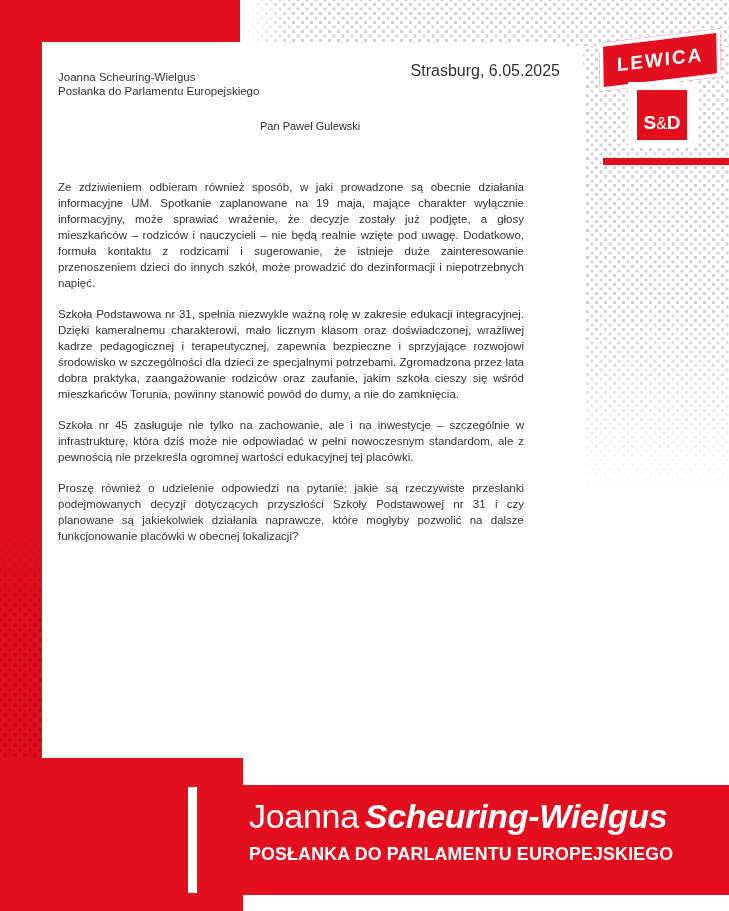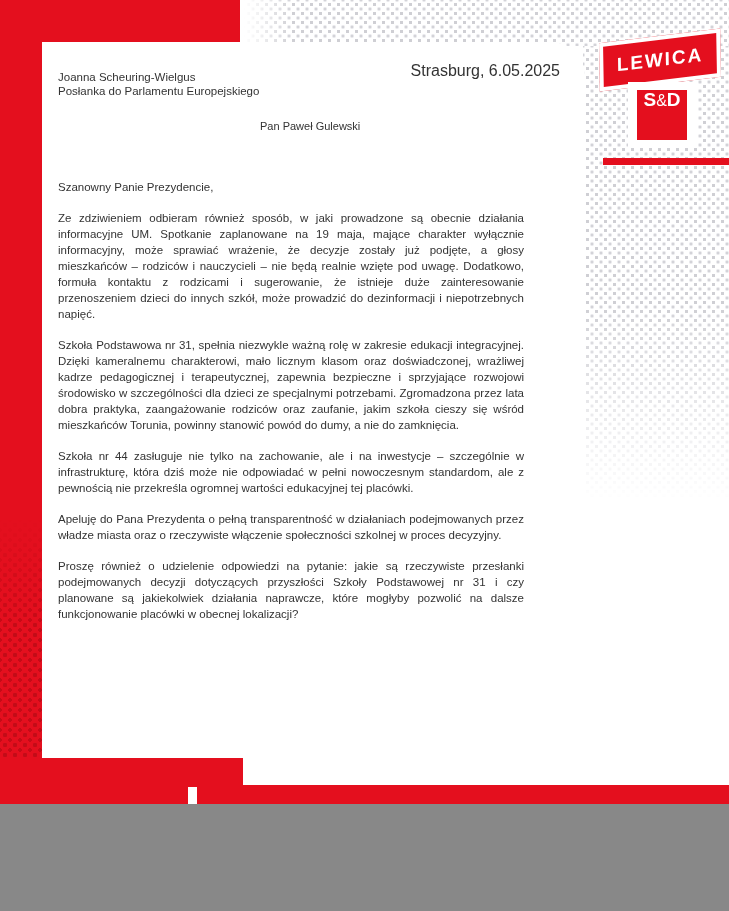--- a/index.html
+++ b/index.html
@@ -4,21 +4,21 @@
 <style>
   :root{
     --red:#e40f1e;
     --red-dot:#c30c18;
     --gray-dot:#cfcfd4;
     --text:#333333;
   }
   *{margin:0;padding:0;box-sizing:border-box;}
   html,body{background:#888;}
   .canvas{
-    position:relative;width:729px;height:804px;background:#ffffff;overflow:hidden;
+    position:relative;width:729px;height:911px;background:#ffffff;overflow:hidden;
     font-family:"Liberation Sans","DejaVu Sans",sans-serif;color:var(--text);
     margin:0 auto;
   }
 
   
   .dots-gray{
     position:absolute;
     background-image:
       radial-gradient(circle,var(--gray-dot) 1.6px,transparent 1.95px),
       radial-gradient(circle,var(--gray-dot) 1.3px,transparent 1.65px);
@@ -65,21 +65,21 @@
   .lewica-wrap{
     position:absolute;left:599px;top:36px;width:122px;height:48px;
     transform:rotate(-7deg) skewX(-6deg);
     background:var(--red);border:4px solid #fff;
     display:flex;align-items:center;justify-content:center;
   }
   .lewica-text{color:#fff;font-weight:800;font-size:19px;letter-spacing:2px;}
   .sd-backing{position:absolute;left:628px;top:82px;width:69px;height:66px;background:#fff;}
   .sd-box{
     position:absolute;left:637px;top:90px;width:50px;height:50px;background:var(--red);
-    display:flex;justify-content:center;padding-bottom:18px;
+    display:flex;align-items:flex-end;justify-content:center;padding-bottom:8px;
   }
   .sd-text{color:#fff;font-weight:700;font-size:19px;line-height:1;}
   .sd-text .amp{font-weight:400;font-size:16px;}
   .logo-underline{position:absolute;left:603px;top:158px;width:126px;height:7px;background:var(--red);}
 
   
   .footer-block{position:absolute;left:0;top:758px;width:243px;height:153px;background:var(--red);}
   .footer-banner{
     position:absolute;left:243px;top:785px;width:486px;height:110px;background:var(--red);
     padding:11px 0 0 6px;
@@ -119,25 +119,23 @@
   <div class="lewica-wrap">
     <span class="lewica-text">LEWICA</span>
   </div>
   <div class="sd-backing"></div>
   <div class="sd-box">
     <span class="sd-text"><span>S</span><span class="amp">&amp;</span><span>D</span></span>
   </div>
   <div class="logo-underline"></div>
 
   <div class="body-text">
-    <p class="salutation">Szanowny Panie Prezydencie,</p>
     <p>Ze zdziwieniem odbieram również sposób, w jaki prowadzone są obecnie działania informacyjne UM. Spotkanie zaplanowane na 19 maja, mające charakter wyłącznie informacyjny, może sprawiać wrażenie, że decyzje zostały już podjęte, a głosy mieszkańców – rodziców i nauczycieli – nie będą realnie wzięte pod uwagę. Dodatkowo, formuła kontaktu z rodzicami i sugerowanie, że istnieje duże zainteresowanie przenoszeniem dzieci do innych szkół, może prowadzić do dezinformacji i niepotrzebnych napięć.</p>
     <p>Szkoła Podstawowa nr 31, spełnia niezwykle ważną rolę w zakresie edukacji integracyjnej. Dzięki kameralnemu charakterowi, mało licznym klasom oraz doświadczonej, wrażliwej kadrze pedagogicznej i terapeutycznej, zapewnia bezpieczne i sprzyjające rozwojowi środowisko w szczególności dla dzieci ze specjalnymi potrzebami. Zgromadzona przez lata dobra praktyka, zaangażowanie rodziców oraz zaufanie, jakim szkoła cieszy się wśród mieszkańców Torunia, powinny stanowić powód do dumy, a nie do zamknięcia.</p>
-    <p>Szkoła nr 44 zasługuje nie tylko na zachowanie, ale i na inwestycje – szczególnie w infrastrukturę, która dziś może nie odpowiadać w pełni nowoczesnym standardom, ale z pewnością nie przekreśla ogromnej wartości edukacyjnej tej placówki.</p>
-    <p>Apeluję do Pana Prezydenta o pełną transparentność w działaniach podejmowanych przez władze miasta oraz o rzeczywiste włączenie społeczności szkolnej w proces decyzyjny.</p>
+    <p>Szkoła nr 45 zasługuje nie tylko na zachowanie, ale i na inwestycje – szczególnie w infrastrukturę, która dziś może nie odpowiadać w pełni nowoczesnym standardom, ale z pewnością nie przekreśla ogromnej wartości edukacyjnej tej placówki.</p>
     <p>Proszę również o udzielenie odpowiedzi na pytanie: jakie są rzeczywiste przesłanki podejmowanych decyzji dotyczących przyszłości Szkoły Podstawowej nr 31 i czy planowane są jakiekolwiek działania naprawcze, które mogłyby pozwolić na dalsze funkcjonowanie placówki w obecnej lokalizacji?</p>
   </div>
 
   <div class="footer-block dots-red"></div>
   <div class="footer-banner">
     <div class="footer-name">
       <span>Joanna</span><span class="bold">Scheuring-Wielgus</span>
     </div>
     <div class="footer-subtitle">POSŁANKA DO PARLAMENTU EUROPEJSKIEGO</div>
   </div>

